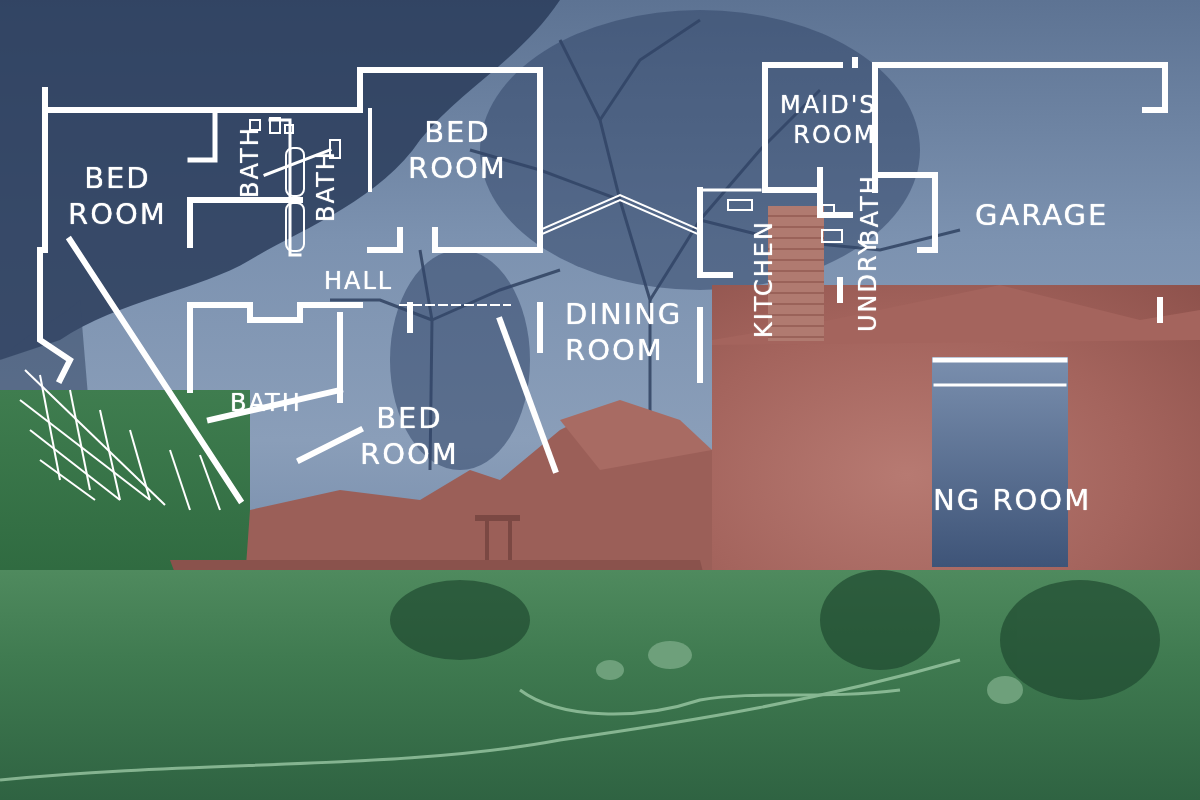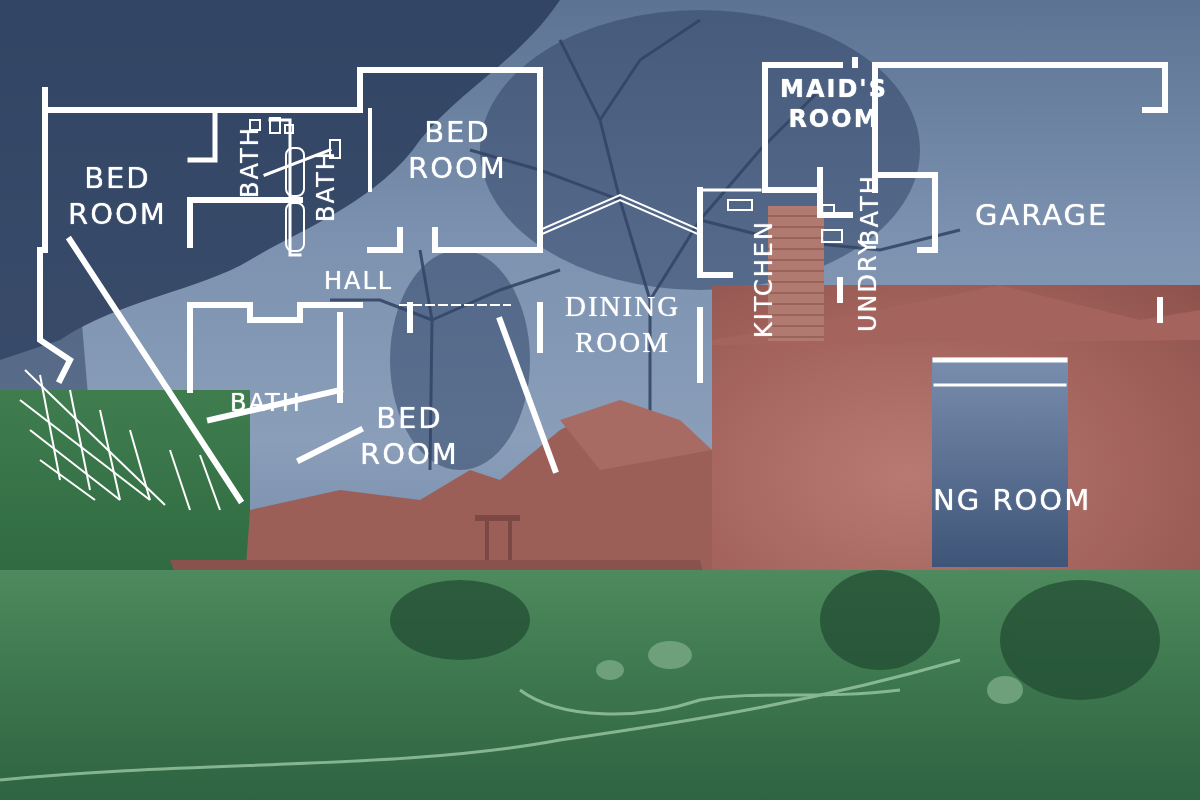--- a/index.html
+++ b/index.html
@@ -165,21 +165,21 @@
 <div class="label" style="left:68px;top:160px;text-align:center;">BED
 ROOM</div>
 <div class="label vert" style="left:232px;top:198px;">BATH</div>
 <div class="label vert" style="left:308px;top:222px;">BATH</div>
 <div class="label" style="left:408px;top:114px;text-align:center;">BED
 ROOM</div>
 <div class="label sm" style="left:324px;top:266px;">HALL</div>
 <div class="label sm" style="left:230px;top:388px;">BATH</div>
 <div class="label" style="left:360px;top:400px;text-align:center;">BED
 ROOM</div>
-<div class="label" style="left:565px;top:288px;text-align:center;font-family:Liberation Serif, serif;">DINING
+<div class="label" style="left:565px;top:296px;">DINING
 ROOM</div>
 <div class="label vert" style="left:746px;top:338px;">KITCHEN</div>
-<div class="label sm" style="left:780px;top:74px;text-align:center;font-weight:bold;">MAID'S
+<div class="label sm" style="left:780px;top:90px;text-align:right;">MAID'S
 ROOM</div>
 <div class="label vert" style="left:852px;top:246px;">BATH</div>
 <div class="label vert" style="left:850px;top:332px;">UNDRY</div>
 <div class="label" style="left:975px;top:197px;text-align:center;">GARAGE</div>
 <div class="label" style="left:933px;top:482px;">NG ROOM</div>
 
 </body></html>

